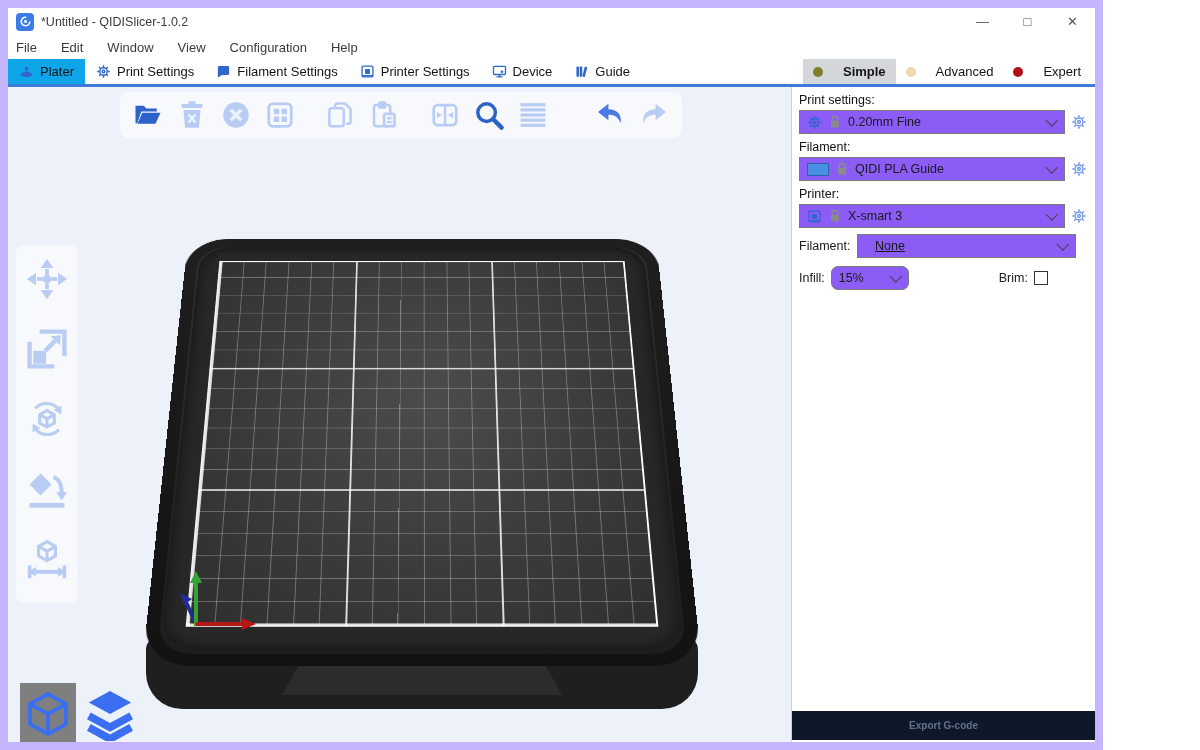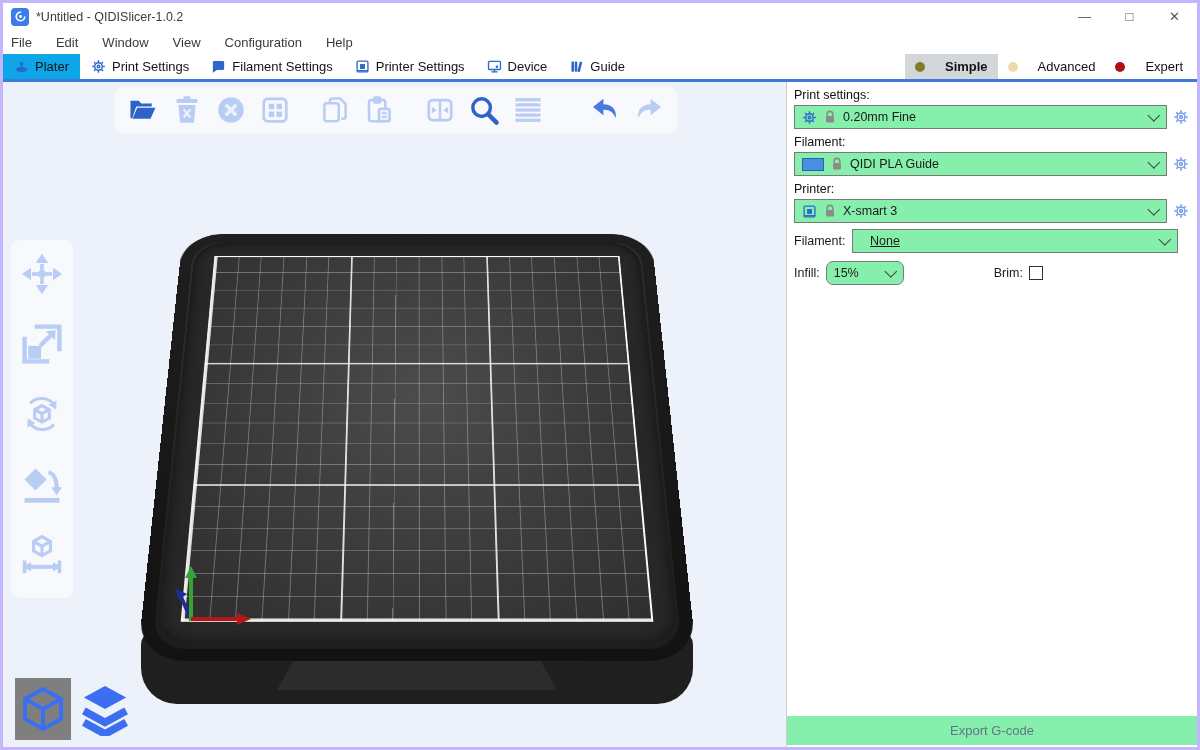--- a/index.html
+++ b/index.html
@@ -1,18 +1,18 @@
 <!DOCTYPE html>
 <html><head>
 <meta charset="utf-8">
 <style>
   * { margin:0; padding:0; box-sizing:border-box; }
   html,body { width:1200px; height:750px; font-family:"Liberation Sans", sans-serif; }
-  #app { position:relative; width:1200px; height:750px; background:#ffffff;
-         border:3px solid #c4b5fd; overflow:hidden; font-size:13px; color:#1a1a1a; }
+  #app { position:relative; width:1103px; height:750px; background:#ffffff;
+         border:8px solid #c4b5fd; overflow:hidden; font-size:13px; color:#1a1a1a; }
 
   
   .titlebar { position:absolute; left:0; top:0; right:0; height:27px; background:#fff;
               display:flex; align-items:center; padding-left:8px; }
   .appicon { width:18px; height:18px; border-radius:4px; background:#3b7ce8;
              display:flex; align-items:center; justify-content:center; margin-right:7px; }
   .title-text { font-size:12.5px; color:#3c3c3c; }
   .win-controls { margin-left:auto; display:flex; }
   .win-btn { width:45px; height:27px; display:flex; align-items:center; justify-content:center;
              color:#555; font-size:13px; }
@@ -81,36 +81,36 @@
   
   .view-btns { position:absolute; left:12px; top:596px; display:flex; gap:6px; }
   .view-btn { width:56px; height:62px; display:flex; align-items:center; justify-content:center; }
   .view-btn.sel-editor { background:#7f7f7f; }
 
   
   .panel { position:absolute; left:783px; top:79px; right:0; bottom:0; background:#fff;
            border-left:1px solid #d0d0d0; padding:4px 7px 0 7px; font-size:12.5px; }
   .p-label { margin:2px 0 3px 0; color:#111; }
   .preset-row { display:flex; align-items:center; gap:5px; margin-bottom:6px; }
-  .combo { height:24px; border:1px solid #7a7a7a; background:#86efac; display:flex;
+  .combo { height:24px; border:1px solid #7a7a7a; background:#8b5cf6; display:flex;
            align-items:center; gap:7px; padding:0 7px; flex:1; min-width:0; }
   .combo .val { white-space:nowrap; overflow:hidden; }
   .chev { margin-left:auto; flex:none; width:9px; height:9px; border-left:1.6px solid #444;
           border-bottom:1.6px solid #444; transform:rotate(-45deg) translate(1px,-2px); }
   .gear-btn { width:18px; height:18px; flex:none; display:flex; align-items:center; justify-content:center; }
   .swatch { width:22px; height:13px; background:#4a90e2; border:1px solid #2d64a8; flex:none; }
   .support-row { display:flex; align-items:center; margin-top:6px; margin-bottom:8px; }
   .support-row .lbl { width:58px; flex:none; }
   .infill-row { display:flex; align-items:center; }
   .infill-combo { flex:none; width:78px;border-radius:7px; }
   .brim-lbl { margin-left:46px; margin-right:6px;padding-left:44px; }
   .checkbox { width:14px; height:14px; border:1px solid #333; background:#fff; }
-  .export-btn { position:absolute; left:0; right:0; bottom:2px; height:29px; background:#86efac;
+  .export-btn { position:absolute; left:0; right:0; bottom:2px; height:29px; background:#0f172a;
                 display:flex; align-items:center; justify-content:center;
-                color:#5f7488; font-weight:normal; font-size:13px; }
+                color:#5f7488; font-weight:bold; font-size:10px; }
 
   svg { display:block; }
 </style>
 </head>
 <body>
 
 <div id="app">
 
   <div class="titlebar">
     <span class="appicon">

